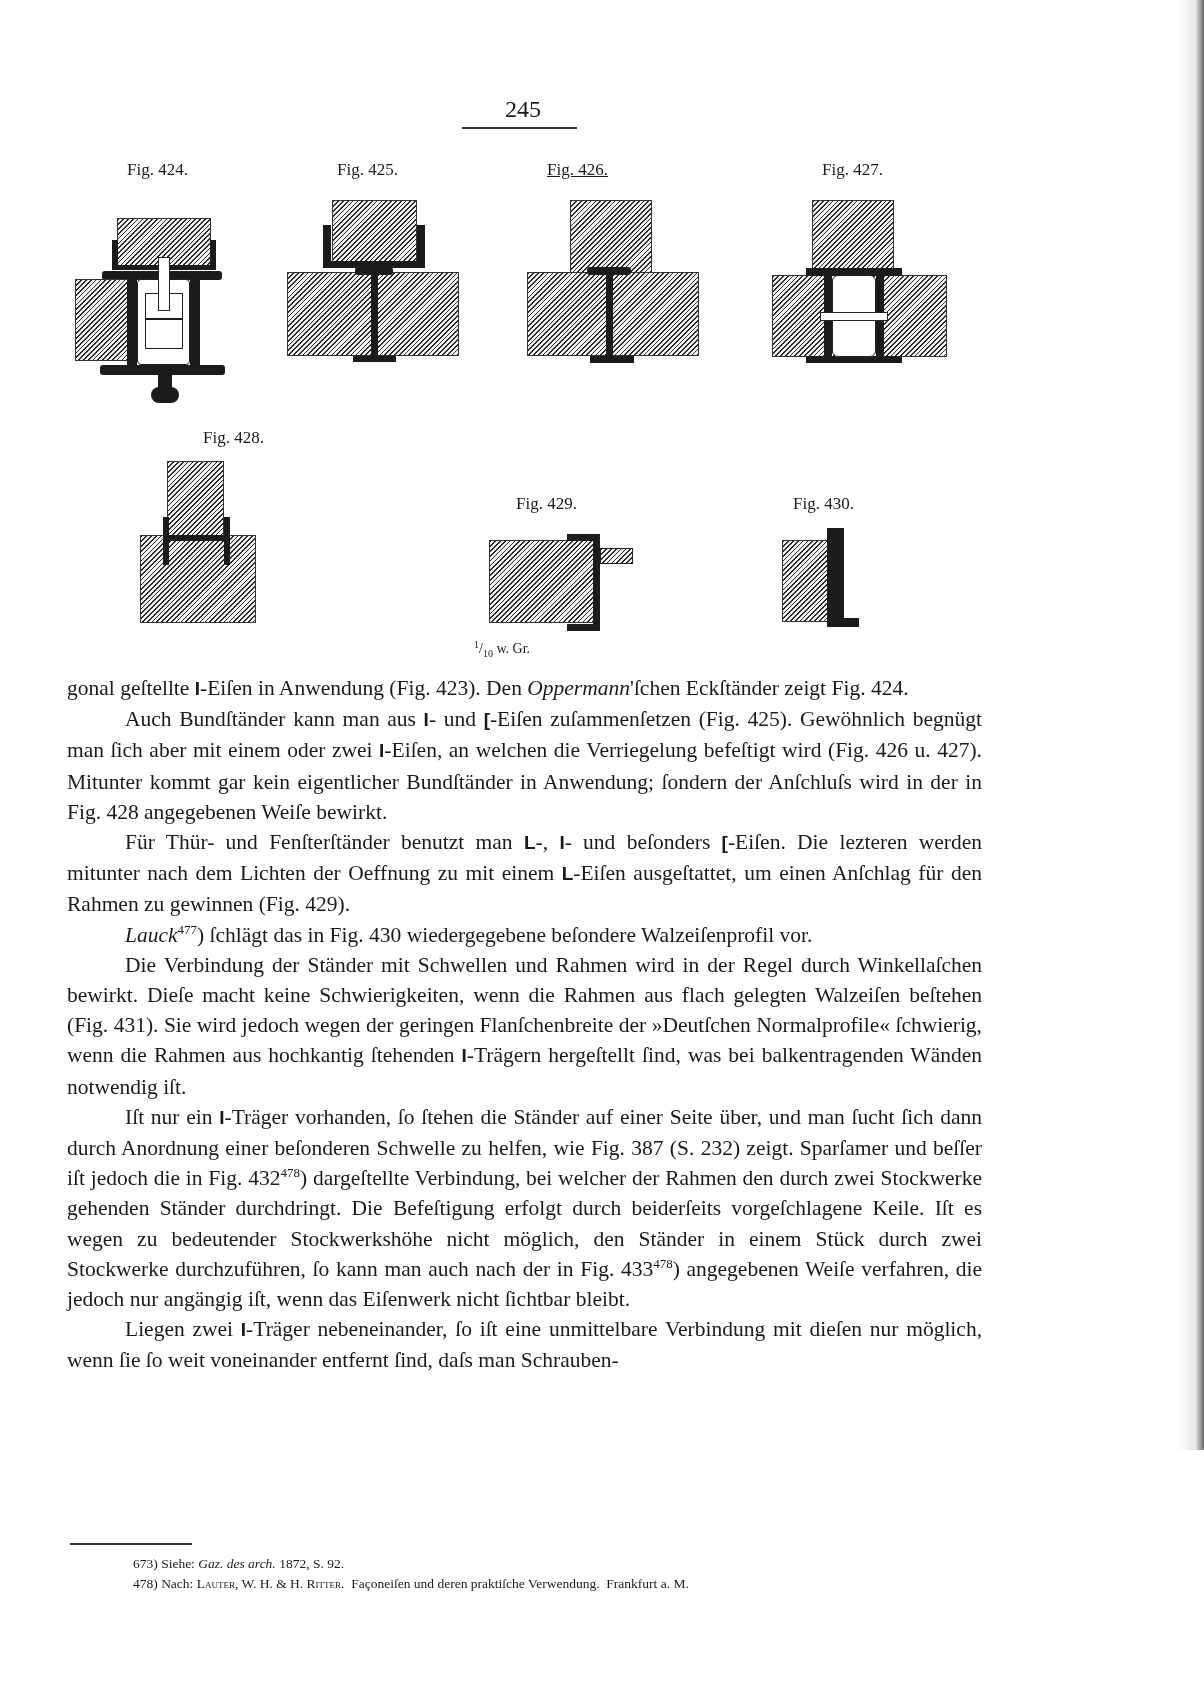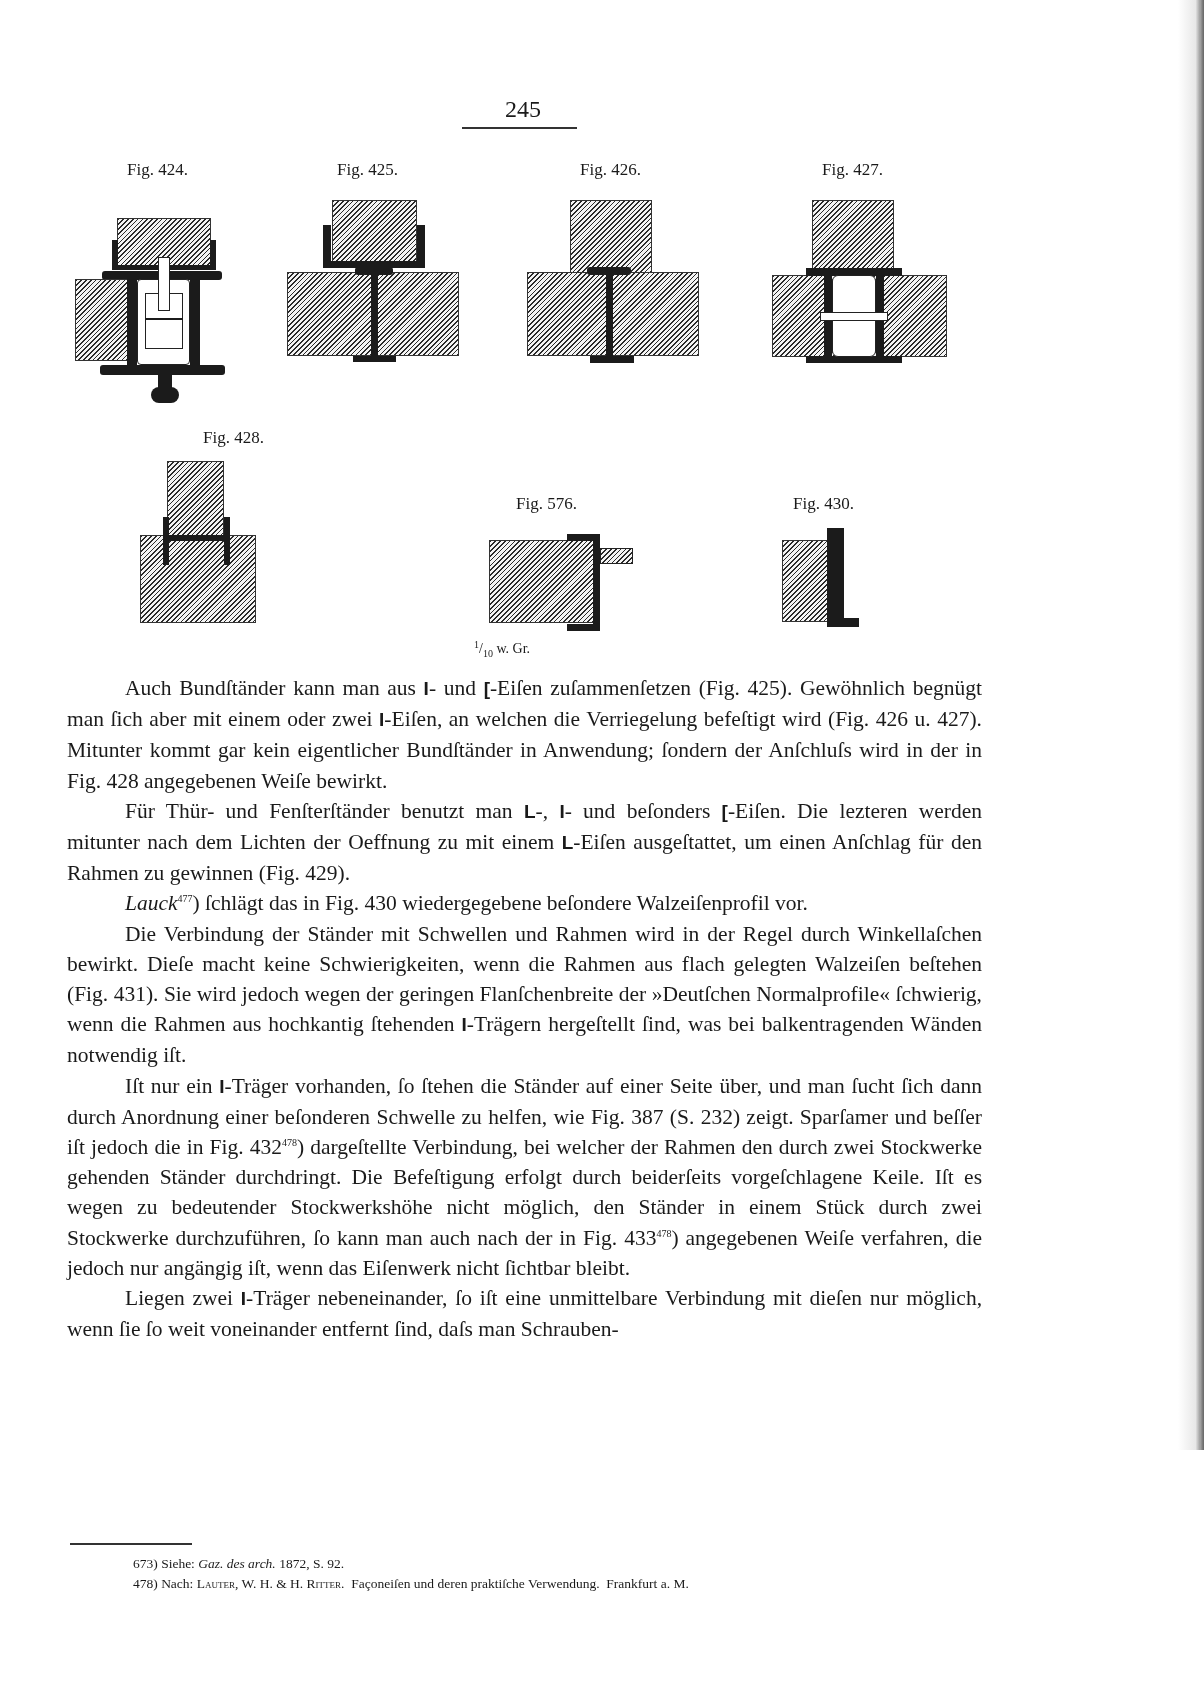--- a/index.html
+++ b/index.html
@@ -19,43 +19,43 @@
     background-image:repeating-linear-gradient(135deg,#2a2a2a 0px,#2a2a2a 1.2px,transparent 1.2px,transparent 3.4px);
     border:1px solid #333; box-sizing:border-box; }
   .iron { position:absolute; background:#1b1b1b; }
   .void { position:absolute; background:#fff; border:1px solid #222; box-sizing:border-box; }
 
   .text { position:absolute; left:67px; width:915px; font-size:21.5px; line-height:30.2px; }
   .text p { margin:0; text-align:justify; text-align-last:auto; }
   .indent { text-indent:58px; }
   .bold { font-weight:bold; font-family:"Liberation Sans","DejaVu Sans",sans-serif; font-size:19px; }
   .it { font-style:italic; }
-  sup { font-size:10px; vertical-align:8px; line-height:0; }
+  sup { font-size:13px; vertical-align:8px; line-height:0; }
 
   .fn-rule { position:absolute; left:70px; top:1543px; width:122px; height:2px; background:#333; }
   .footnotes { position:absolute; left:133px; top:1554px; width:850px; font-size:13.5px; line-height:20px; }
   .footnotes div { white-space:nowrap; }
   .sc { font-variant:small-caps;text-align:center; }
 </style>
 </head>
 <body>
 
 <div class="page">
   <div class="spine-fade"></div>
   <div class="spine"></div>
 
   <div class="page-num">245</div>
   <div class="page-rule"></div>
 
   <div class="cap" style="left:127px;top:160px;text-align:right;">Fig. 424.</div>
   <div class="cap" style="left:337px;top:160px;">Fig. 425.</div>
-  <div class="cap" style="left:580px;top:160px;">Fig. 426.</div>
+  <div class="cap" style="left:547px;top:160px;text-decoration:underline;">Fig. 426.</div>
   <div class="cap" style="left:822px;top:160px;">Fig. 427.</div>
   <div class="cap" style="left:203px;top:428px;">Fig. 428.</div>
-  <div class="cap" style="left:516px;top:494px;">Fig. 576.</div>
+  <div class="cap" style="left:516px;top:494px;">Fig. 429.</div>
   <div class="cap" style="left:793px;top:494px;font-family:Liberation Serif, serif;">Fig. 430.</div>
 
   <div class="fig" style="left:75px;top:215px;width:155px;height:190px;">
     <div class="hatch" style="left:42px;top:3px;width:94px;height:48px;"></div>
     <div class="iron" style="left:37px;top:25px;width:6px;height:30px;"></div>
     <div class="iron" style="left:135px;top:25px;width:6px;height:30px;"></div>
     <div class="iron" style="left:37px;top:50px;width:104px;height:5px;"></div>
     <div class="iron" style="left:27px;top:56px;width:120px;height:9px;border-radius:3px;"></div>
     <div class="hatch" style="left:0px;top:64px;width:53px;height:82px;"></div>
     <div class="iron" style="left:52px;top:60px;width:10px;height:100px;"></div>
@@ -118,20 +118,21 @@
     <sup style="font-size:10px;vertical-align:5px;">1</sup>/<sub style="font-size:10px;">10</sub><span> w. Gr.</span>
   </div>
 
   <div class="fig" style="left:780px;top:525px;width:120px;height:110px;">
     <div class="hatch" style="left:2px;top:15px;width:58px;height:82px;"></div>
     <div class="iron" style="left:47px;top:3px;width:17px;height:95px;"></div>
     <div class="iron" style="left:47px;top:93px;width:32px;height:9px;"></div>
   </div>
 
   <div class="text" style="top:673px;">
+    <p><span>gonal geſtellte </span><span class="bold">I</span><span>-Eiſen in Anwendung (Fig. 423). Den </span><span class="it">Oppermann</span><span>'ſchen Eckſtänder zeigt Fig. 424.</span></p>
     <p class="indent"><span>Auch Bundſtänder kann man aus </span><span class="bold">I</span><span>- und </span><span class="bold">[</span><span>-Eiſen zuſammenſetzen (Fig. 425). Gewöhnlich begnügt man ſich aber mit einem oder zwei </span><span class="bold">I</span><span>-Eiſen, an welchen die Verriegelung befeſtigt wird (Fig. 426 u. 427). Mitunter kommt gar kein eigentlicher Bundſtänder in Anwendung; ſondern der Anſchluſs wird in der in Fig. 428 angegebenen Weiſe bewirkt.</span></p>
     <p class="indent"><span>Für Thür- und Fenſterſtänder benutzt man </span><span class="bold">L</span><span>-, </span><span class="bold">I</span><span>- und beſonders </span><span class="bold">[</span><span>-Eiſen. Die lezteren werden mitunter nach dem Lichten der Oeffnung zu mit einem </span><span class="bold">L</span><span>-Eiſen ausgeſtattet, um einen Anſchlag für den Rahmen zu gewinnen (Fig. 429).</span></p>
     <p class="indent"><span class="it">Lauck</span><sup>477</sup><span>) ſchlägt das in Fig. 430 wiedergegebene beſondere Walzeiſenprofil vor.</span></p>
     <p class="indent"><span>Die Verbindung der Ständer mit Schwellen und Rahmen wird in der Regel durch Winkellaſchen bewirkt. Dieſe macht keine Schwierigkeiten, wenn die Rahmen aus flach gelegten Walzeiſen beſtehen (Fig. 431). Sie wird jedoch wegen der geringen Flanſchenbreite der »Deutſchen Normalprofile« ſchwierig, wenn die Rahmen aus hochkantig ſtehenden </span><span class="bold">I</span><span>-Trägern hergeſtellt ſind, was bei balkentragenden Wänden notwendig iſt.</span></p>
     <p class="indent"><span>Iſt nur ein </span><span class="bold">I</span><span>-Träger vorhanden, ſo ſtehen die Ständer auf einer Seite über, und man ſucht ſich dann durch Anordnung einer beſonderen Schwelle zu helfen, wie Fig. 387 (S. 232) zeigt. Sparſamer und beſſer iſt jedoch die in Fig. 432</span><sup>478</sup><span>) dargeſtellte Verbindung, bei welcher der Rahmen den durch zwei Stockwerke gehenden Ständer durchdringt. Die Befeſtigung erfolgt durch beiderſeits vorgeſchlagene Keile. Iſt es wegen zu bedeutender Stockwerkshöhe nicht möglich, den Ständer in einem Stück durch zwei Stockwerke durchzuführen, ſo kann man auch nach der in Fig. 433</span><sup>478</sup><span>) angegebenen Weiſe verfahren, die jedoch nur angängig iſt, wenn das Eiſenwerk nicht ſichtbar bleibt.</span></p>
     <p class="indent"><span>Liegen zwei </span><span class="bold">I</span><span>-Träger nebeneinander, ſo iſt eine unmittelbare Verbindung mit dieſen nur möglich, wenn ſie ſo weit voneinander entfernt ſind, daſs man Schrauben-</span></p>
   </div>
 
   <div class="fn-rule"></div>
   <div class="footnotes">

